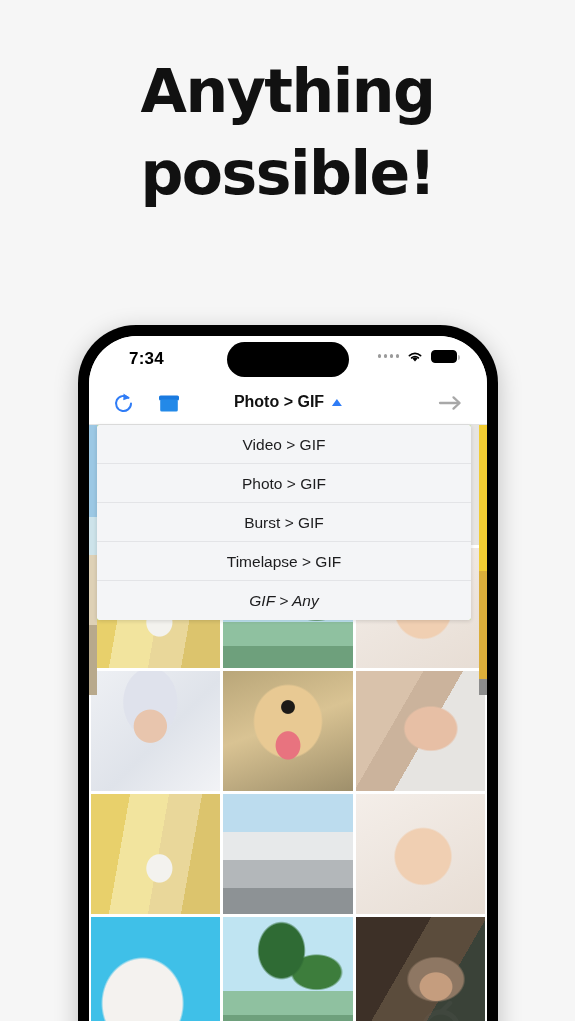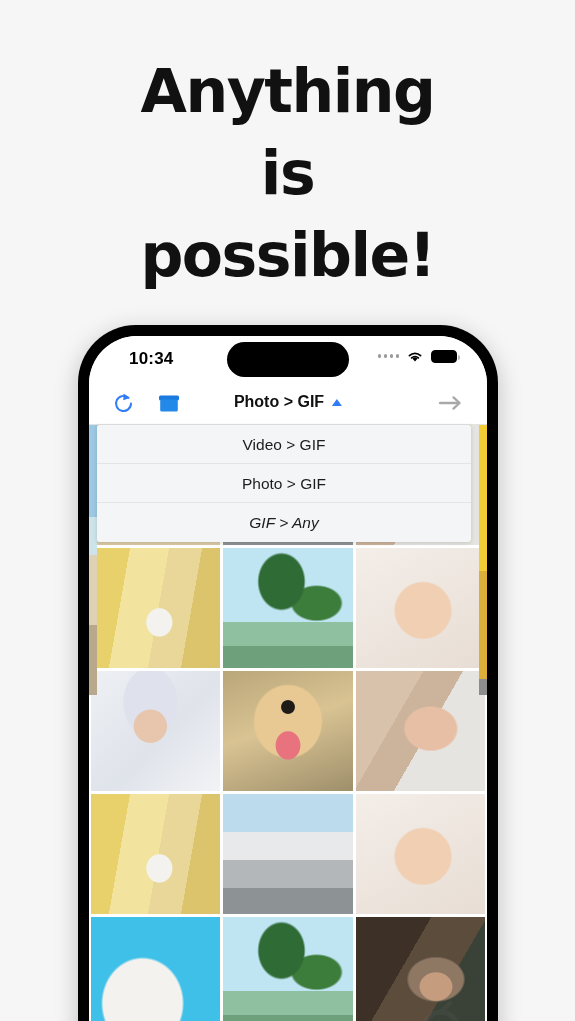--- a/index.html
+++ b/index.html
@@ -246,29 +246,28 @@
     opacity: 0.10;
     z-index: 40;
     pointer-events: none;
   }
 </style>
 </head>
 <body>
 
 <div class="headline">
   <span class="ln">Anything</span>
-  <span class="ln">is</span>
   <span class="ln">possible!</span>
 </div>
 
 <div class="phone">
   <div class="screen">
 
     <div class="statusbar">
-      <div class="status-time">10:34</div>
+      <div class="status-time">7:34</div>
       <div class="dynamic-island"></div>
       <div class="status-right">
         <span class="sig-dots">
           <i></i>
             <i></i>
             <i></i>
             <i></i>
         </span>
         <svg class="wifi-ic" viewBox="0 0 18 14">
           <path d="M9 12.4 L6.4 9.4 a4 4 0 0 1 5.2 0 Z" fill="#000"></path>
@@ -348,20 +347,22 @@
           <div class="art p-palm"></div>
         </div>
         <div class="cell">
           <div class="art p-hijab"></div>
         </div>
       </div>
 
     <div class="dropdown">
         <div class="menu-item">Video &gt; GIF</div>
         <div class="menu-item">Photo &gt; GIF</div>
+        <div class="menu-item">Burst &gt; GIF</div>
+        <div class="menu-item">Timelapse &gt; GIF</div>
         <div class="menu-item">GIF &gt; Any</div>
       </div>
 
   </div>
 
   <svg class="watermark" viewBox="0 0 86 76">
     <circle cx="43" cy="28" r="17" fill="none" stroke="#777" stroke-width="5"></circle>
     <path d="M43 11 q6 -6 9 -9" stroke="#777" stroke-width="4.5" fill="none" stroke-linecap="round"></path>
     <path d="M8 58 q0 10 10 10 h12" stroke="#777" stroke-width="5" fill="none" stroke-linecap="round"></path>
     <path d="M36 50 v18" stroke="#777" stroke-width="5" stroke-linecap="round"></path>

